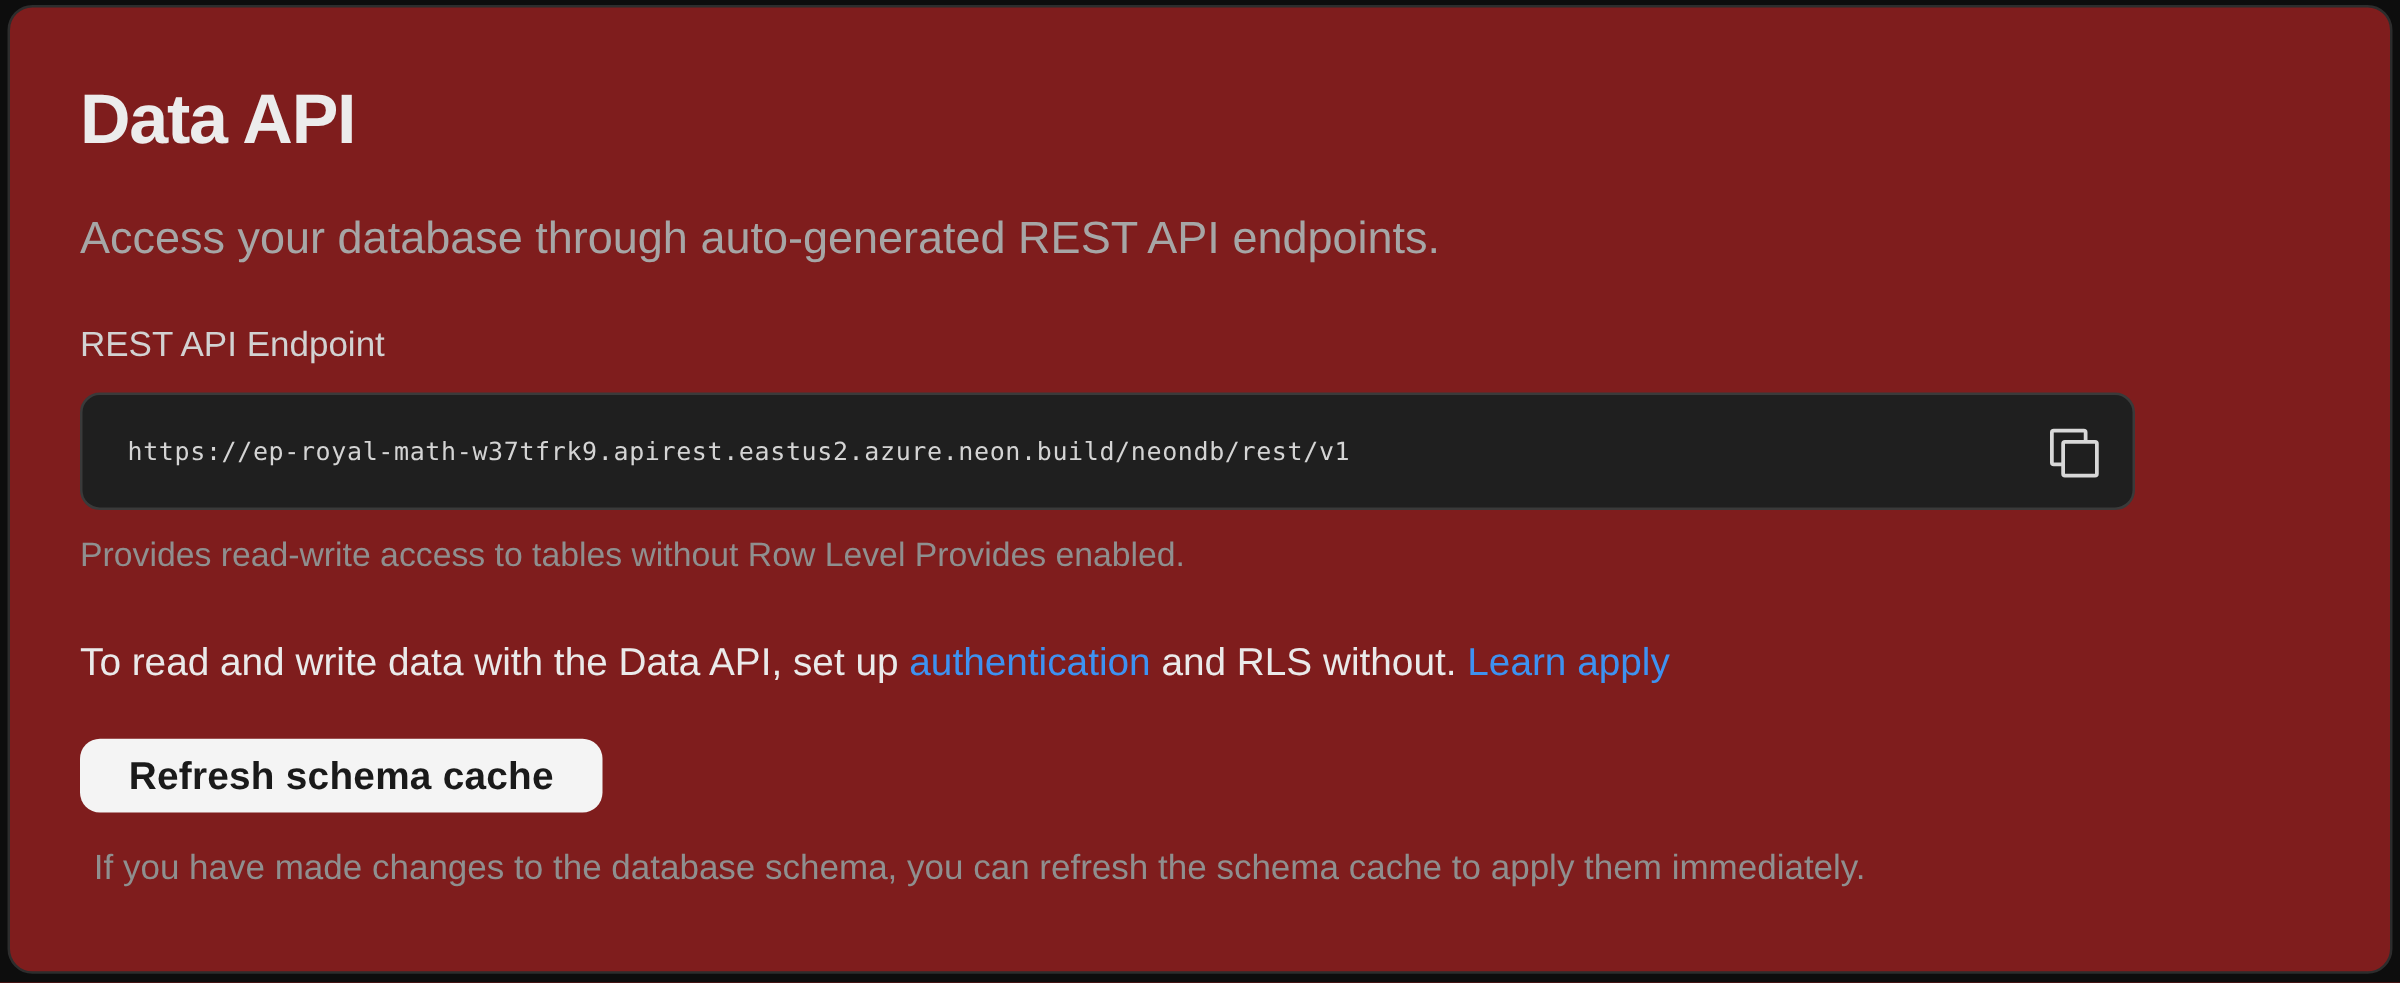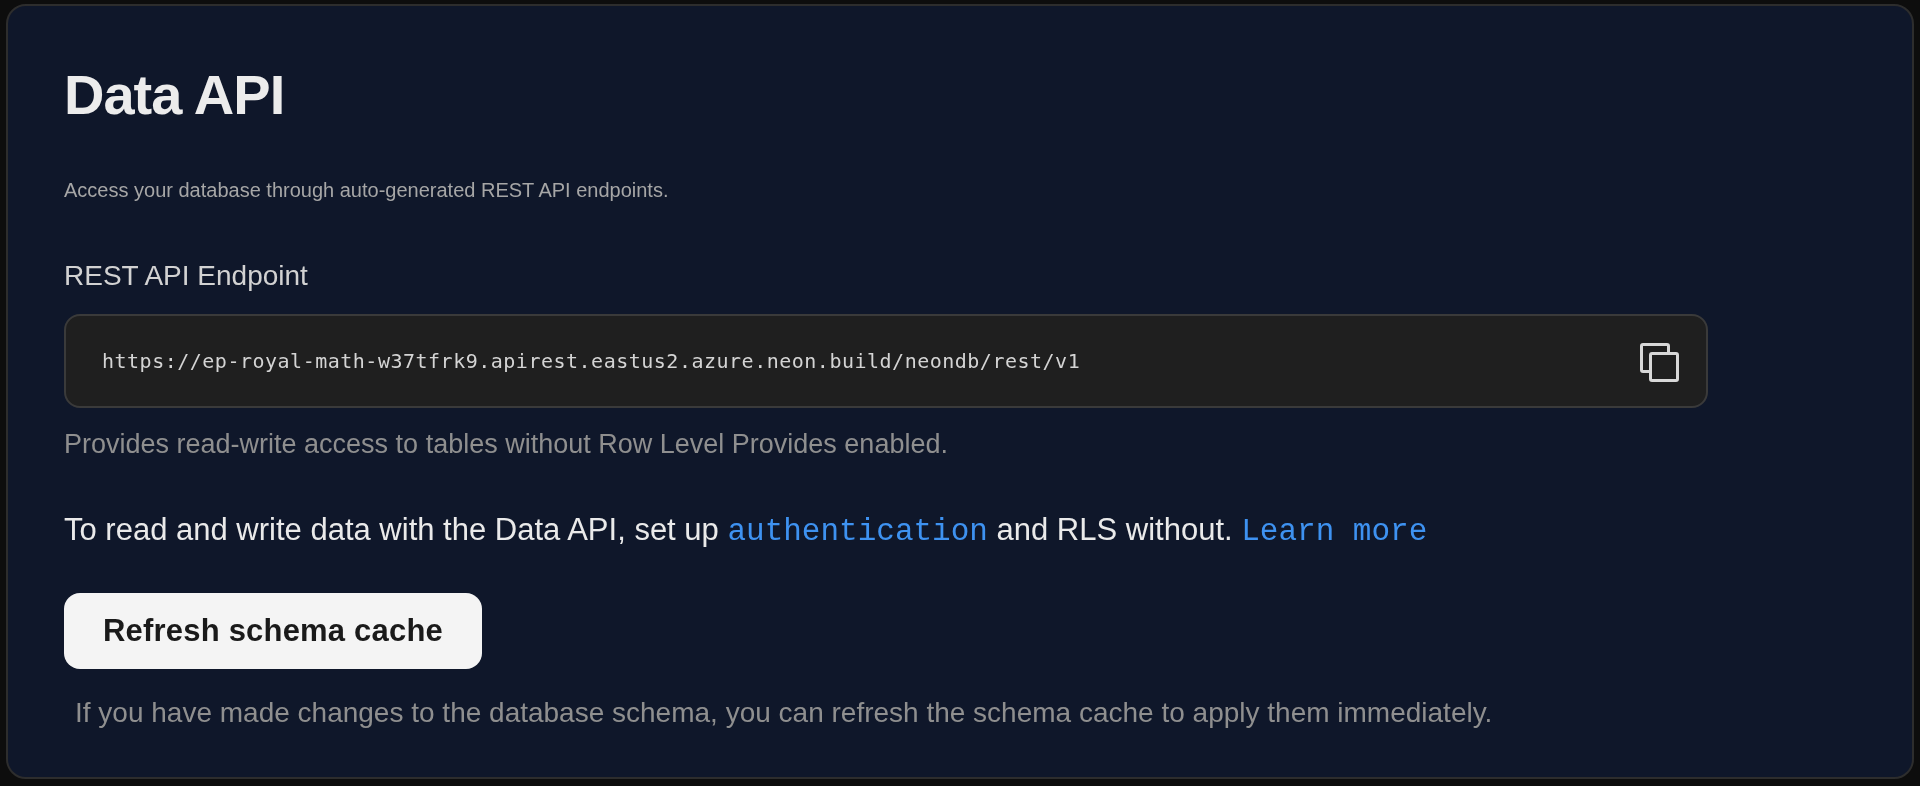--- a/index.html
+++ b/index.html
@@ -5,38 +5,38 @@
   * { margin: 0; padding: 0; box-sizing: border-box; }
   html, body { width: 1920px; height: 786px; overflow: hidden; }
   body {
     background: #0d0d0d;
     font-family: "Liberation Sans", sans-serif;
     -webkit-font-smoothing: antialiased;
   }
   .card {
     position: absolute;
     left: 6px; top: 4px; right: 6px; bottom: 7px;
-    background: #0f172a;
+    background: #7f1d1d;
     border: 2px solid #2d2d2d;
     border-radius: 20px;
   }
   .content {
     padding: 48px 56px 0 56px;
   }
   .page-title {
     margin-top: 8px;
     font-size: 56px;
     line-height: 66px;
     font-weight: 700;
     letter-spacing: -1px;
     color: #ececec;
   }
   .subtitle {
     margin-top: 44px;
-    font-size: 20px;
+    font-size: 36px;
     line-height: 36px;
     font-weight: 400;
     color: #a6a6a6;
   }
   .field-label {
     margin-top: 50px;
     font-size: 28px;
     line-height: 35px;
     color: #d2d2d2;
   }
@@ -103,26 +103,25 @@
   .rls-note {
     margin-top: 50px;
     font-size: 31px;
     line-height: 38px;
     color: #eaeaea;
   }
   .rls-note a {
     color: #3e92f1;
     text-decoration: none;
     cursor: pointer;
-    font-family: Liberation Mono, monospace;
   }
   .refresh-button {
     display: inline-block;
     margin-top: 42px;
-    height: 76px;
+    height: 59px;
     padding: 0 39px;
     background: #f4f4f4;
     color: #1a1a1a;
     border: none;
     border-radius: 16px;
     font-family: "Liberation Sans", sans-serif;
     font-size: 31px;
     font-weight: 600;
     letter-spacing: 0.2px;
     cursor: pointer;
@@ -150,21 +149,21 @@
     <div class="endpoint-field">
       <span class="endpoint-url">https://ep-royal-math-w37tfrk9.apirest.eastus2.azure.neon.build/neondb/rest/v1</span>
       <button class="copy-button">
         <span class="copy-icon"></span>
       </button>
     </div>
 
     <p class="helper">Provides read-write access to tables without Row Level Provides enabled.</p>
 
     <p class="rls-note">
-      <span>To read and write data with the Data API, set up </span><a>authentication</a><span> and RLS without. </span><a>Learn more</a>
+      <span>To read and write data with the Data API, set up </span><a>authentication</a><span> and RLS without. </span><a>Learn apply</a>
     </p>
 
     <button class="refresh-button">Refresh schema cache</button>
 
     <p class="footer-helper">If you have made changes to the database schema, you can refresh the schema cache to apply them immediately.</p>
 
   </div>
 </div>
 
 </body></html>

